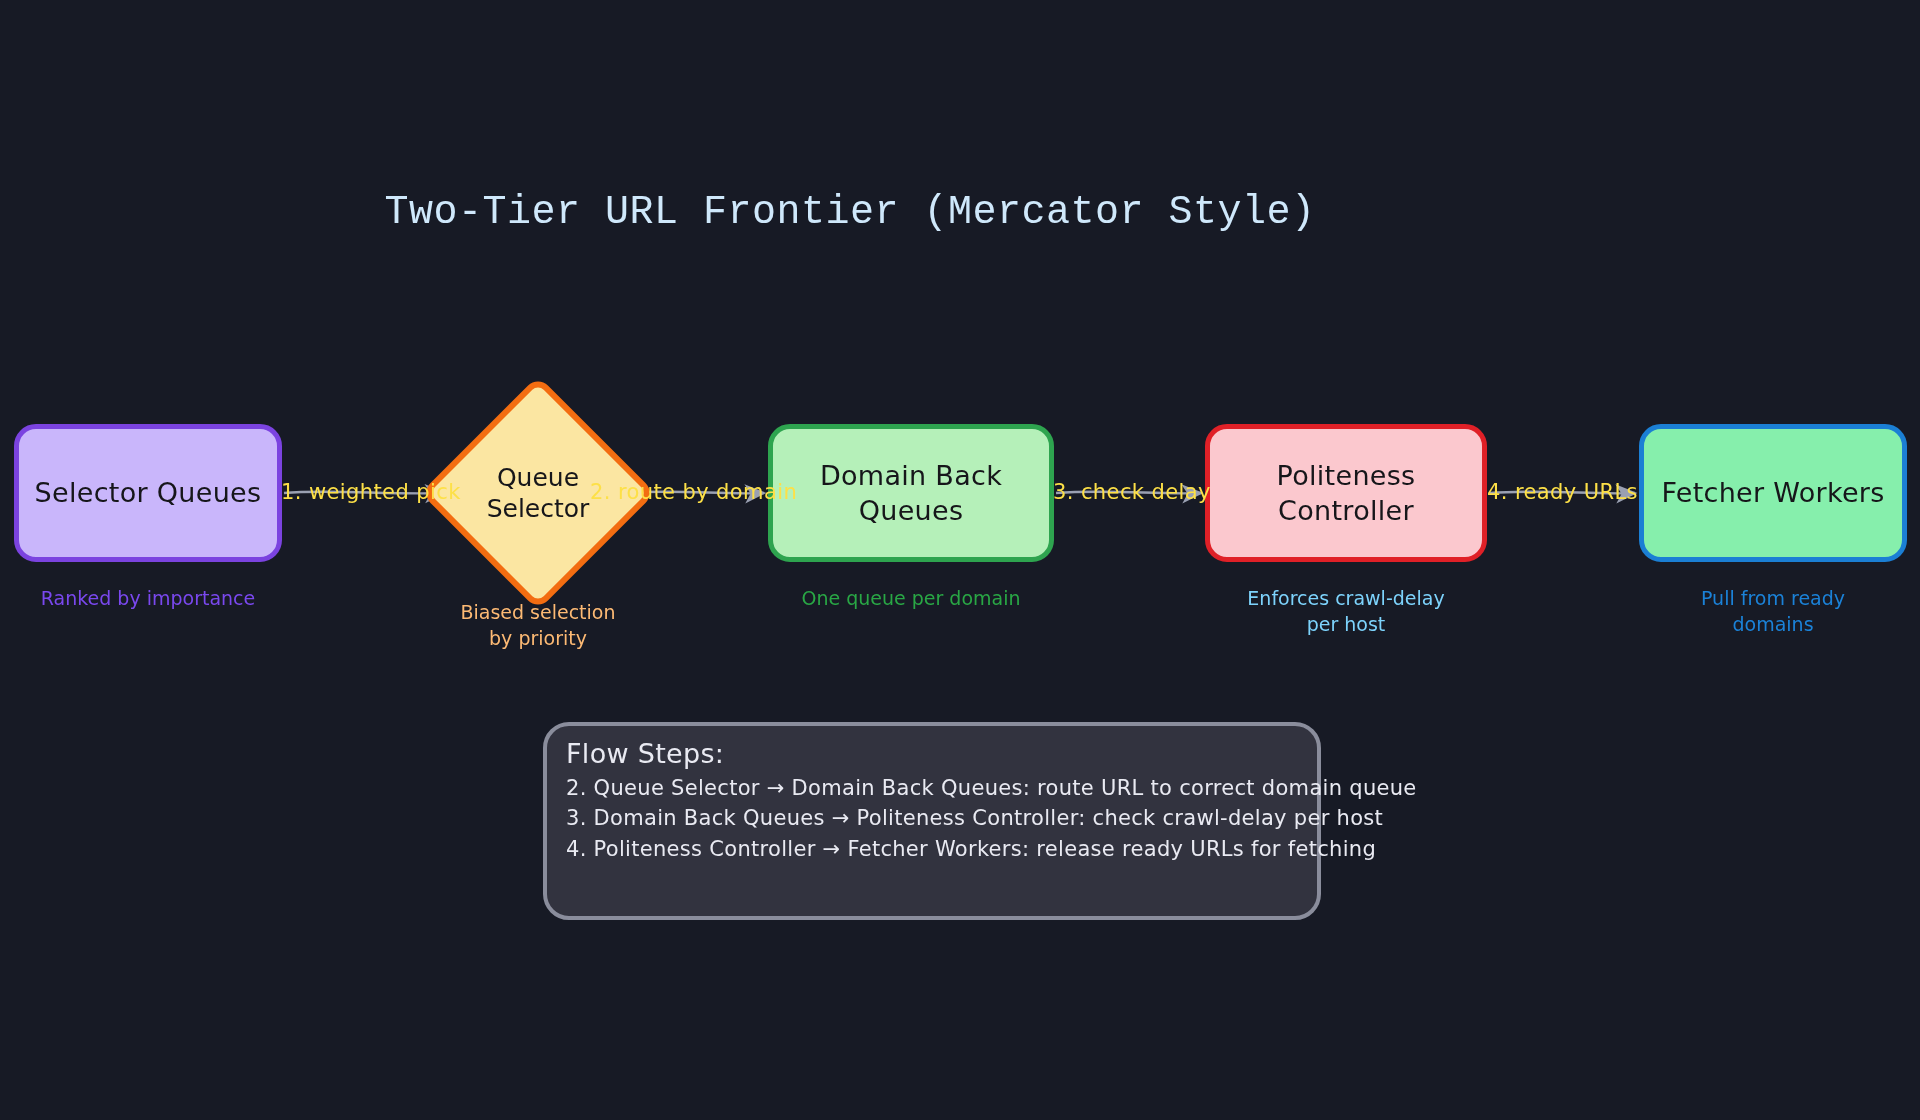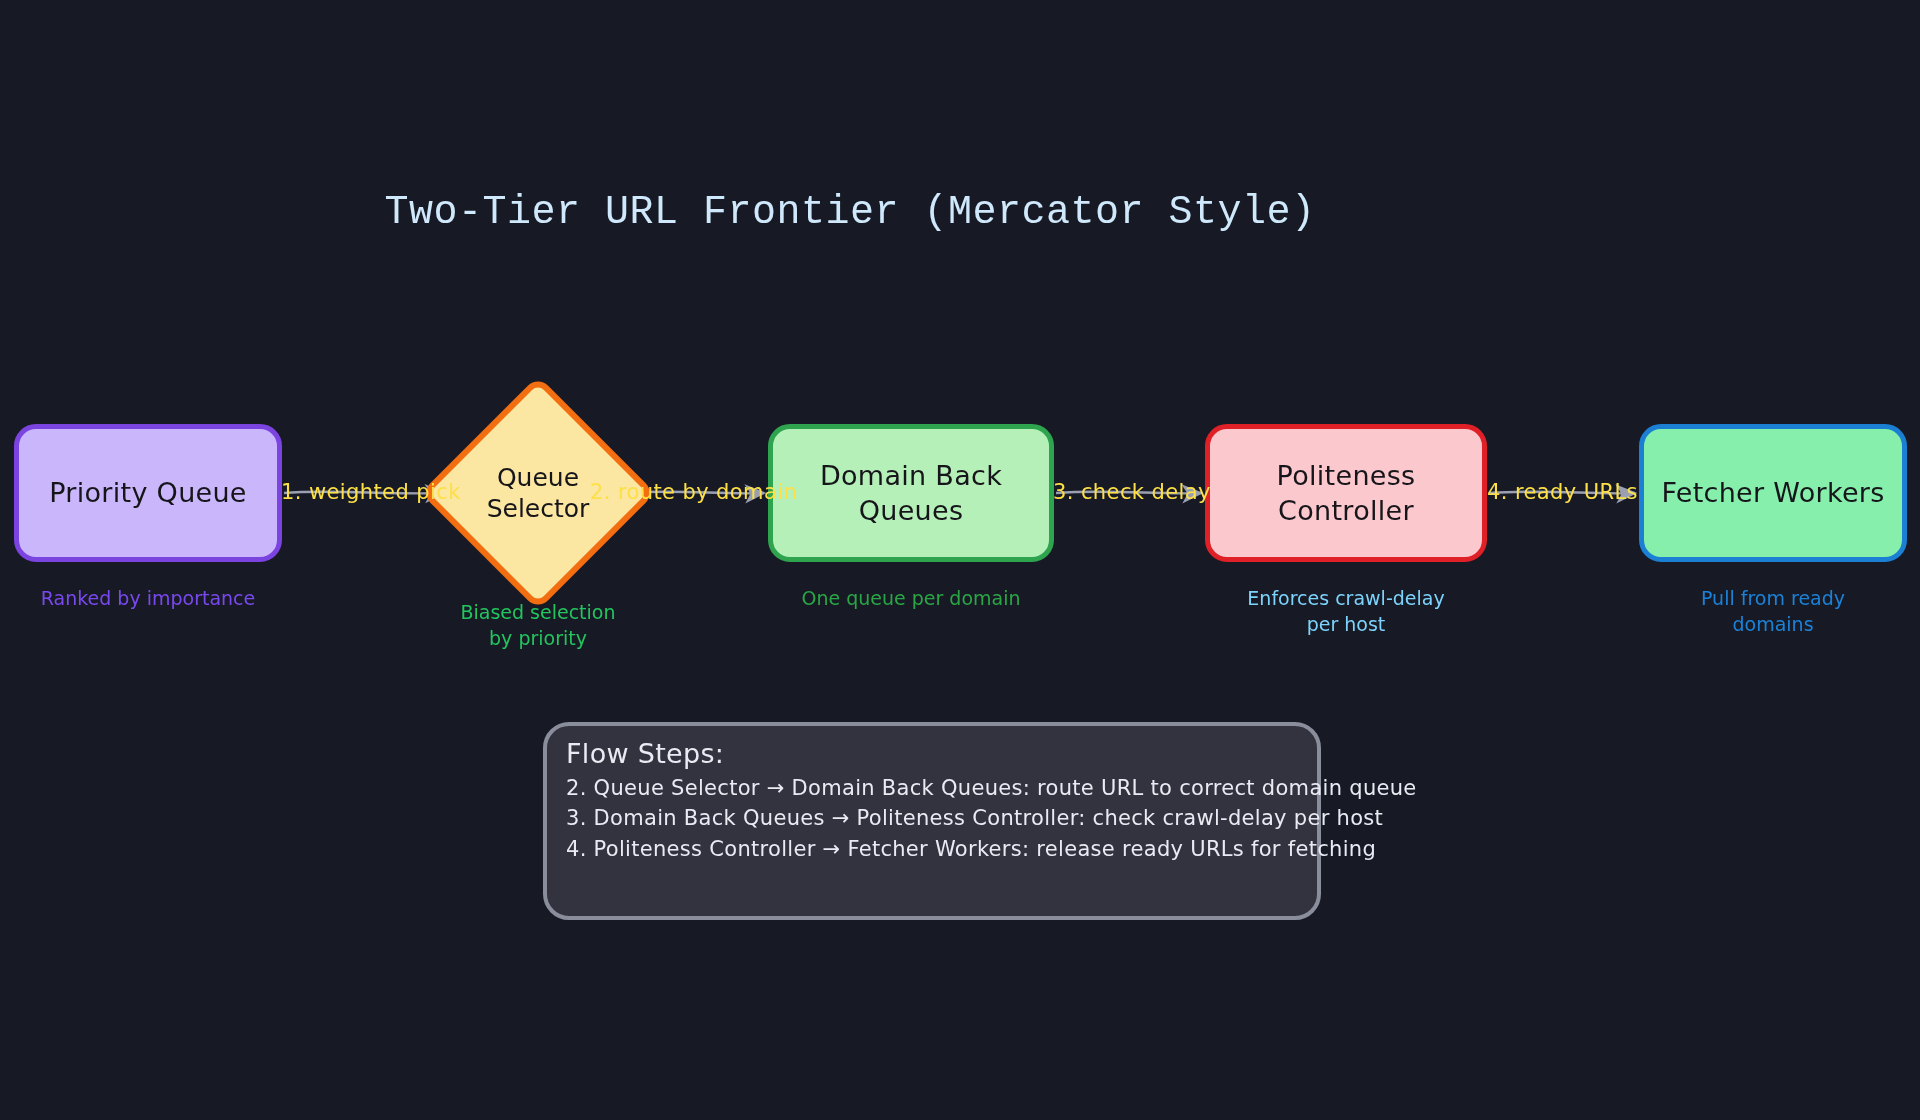--- a/index.html
+++ b/index.html
@@ -102,21 +102,21 @@
 
   
   .caption {
     position: absolute;
     text-align: center;
     font-size: 19px;
     line-height: 1.35;
     white-space: pre-line;
   }
   .cap-purple { left: 14px;   top: 586px; width: 268px; color: #7a48ef; }
-  .cap-orange { left: 440px;  top: 600px; width: 196px; color: #22c55e; }
+  .cap-orange { left: 440px;  top: 600px; width: 196px; color: #fdba74; }
   .cap-green  { left: 768px;  top: 586px; width: 286px; color: #29a745; }
   .cap-red    { left: 1205px; top: 586px; width: 282px; color: #7dd3fc; }
   .cap-blue   { left: 1639px; top: 586px; width: 268px; color: #1b82d8; }
 
   
   .edge-label {
     position: absolute;
     font-size: 21px;
     color: #fde047;
     white-space: nowrap;
@@ -175,21 +175,21 @@
     <path d="M1056,493 C1110,489 1160,495 1201,493" stroke="#9aa0b2" stroke-width="2.4" fill="none" marker-end="url(#arrow)"></path>
   </g>
   <g>
     <path d="M1490,493 C1545,489 1595,495 1635,493" stroke="#9aa0b2" stroke-width="2.4" fill="none" marker-end="url(#arrow)"></path>
   </g>
 </svg>
 
 <div class="diagram-title">Two-Tier URL Frontier (Mercator Style)</div>
 
 <div class="node node-rect-purple">
-  <span class="node-label">Priority Queue</span>
+  <span class="node-label">Selector Queues</span>
 </div>
 
 <div class="node-diamond-wrap">
   <div class="node-diamond-shape"></div>
   <div class="node-diamond-text">Queue
 Selector</div>
 </div>
 
 <div class="node node-rect-green">
   <span class="node-label">Domain Back

